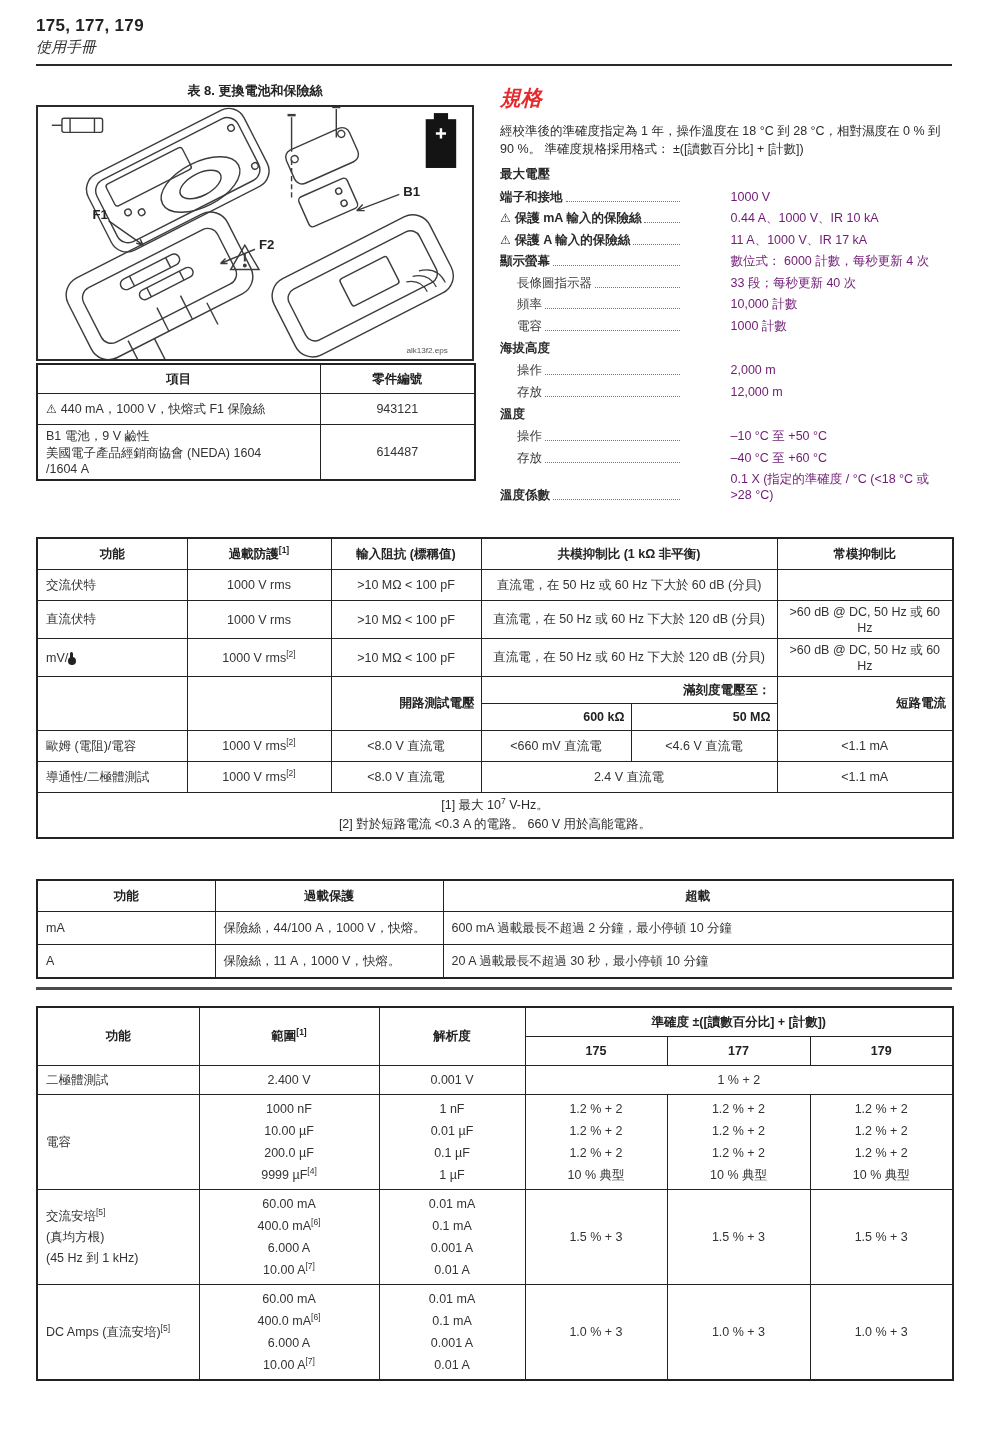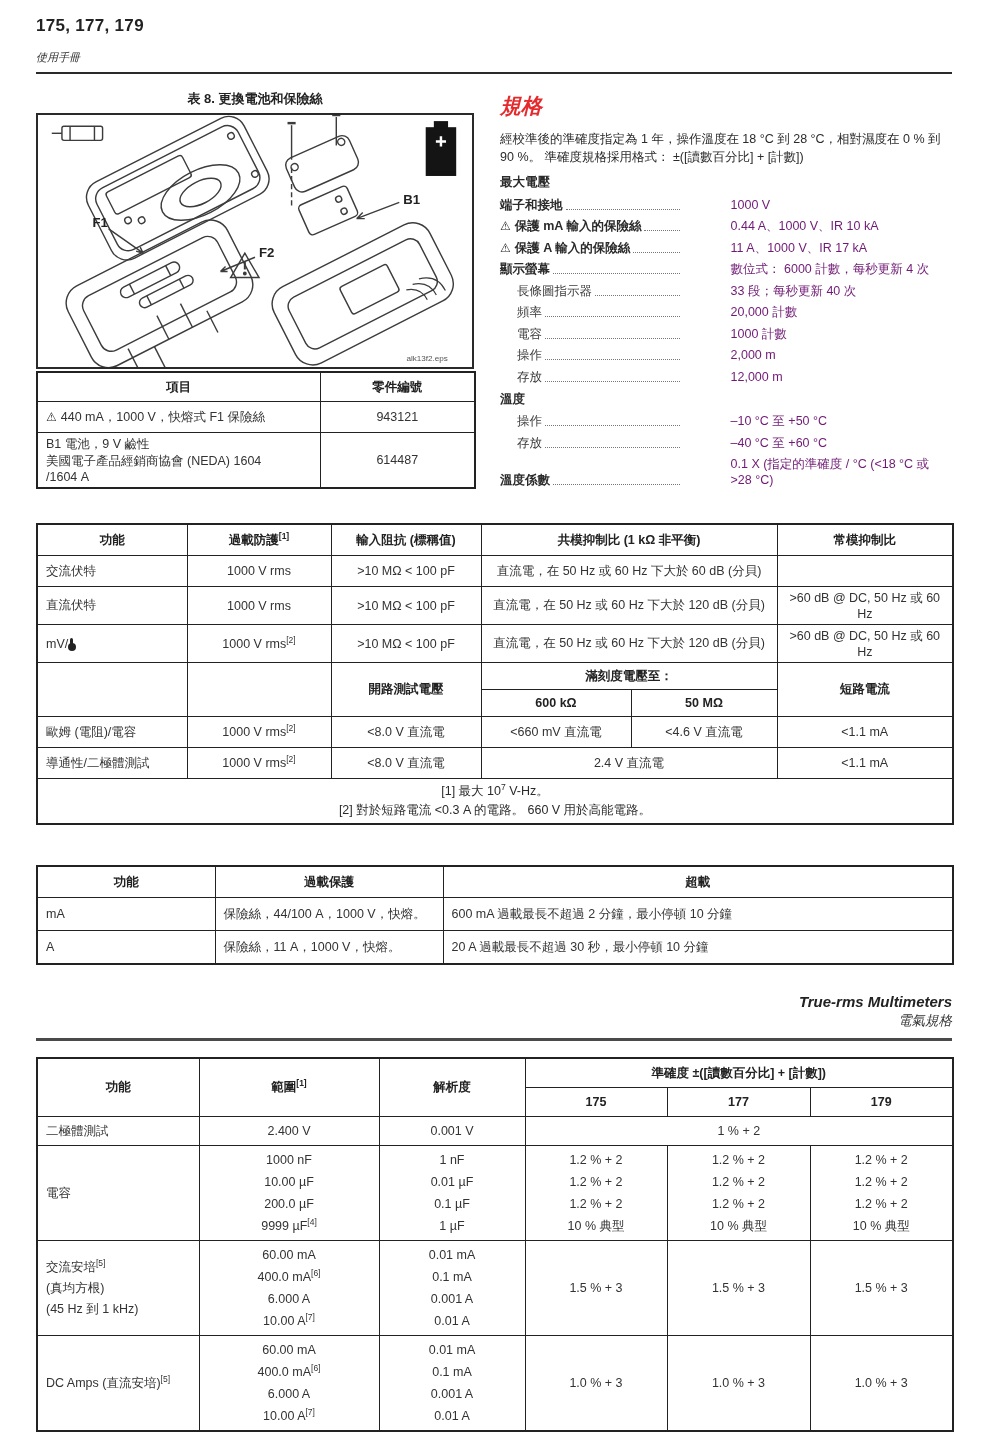--- a/index.html
+++ b/index.html
@@ -4,21 +4,21 @@
 <style>
   html,body{margin:0;padding:0;background:#e8e8e8;}
   .page{
     width:982px;height:1452px;background:#ffffff;margin:0 auto;
     box-sizing:border-box;padding:16px 30px 0 36px;position:relative;
     font-family:"Liberation Sans","DejaVu Sans",sans-serif;color:#222;
     font-size:12.5px;overflow:hidden;
   }
   
   .doc-title{font-size:17px;font-weight:bold;letter-spacing:.3px;}
-  .doc-subtitle{font-size:11px;font-style:italic;color:#333;margin-top:14px;}
+  .doc-subtitle{font-size:15px;font-style:italic;color:#333;margin-top:2px;}
   .rule-top{border-bottom:2px solid #2a2a2a;margin-top:7px;}
   
   .top-cols{display:flex;gap:26px;margin-top:16px;}
   .left-col{width:438px;flex:0 0 438px;}
   .right-col{flex:1;min-width:0;}
   .fig-caption{text-align:center;font-weight:bold;font-size:13px;margin-bottom:5px;}
   .fig-box{border:2px solid #2a2a2a;height:252px;position:relative;}
   .fig-box svg{display:block;width:100%;height:100%;}
   
   table.tbl{border-collapse:collapse;border:2px solid #222;table-layout:fixed;}
@@ -40,21 +40,21 @@
   .spec-label.b{font-weight:bold;}
   .spec-row.ind .spec-label{padding-left:17px;color:#3a3a3a;}
   .dots{flex:1;border-bottom:1.5px dotted #777;margin:0 3px 3px 3px;min-width:8px;}
   .spec-value{flex:0 0 49%;color:#701a75;margin-left:48px;}
   .spec-group{font-weight:bold;margin-top:6px;color:#2b2b2b;}
   
   .mid-wrap{margin-top:34px;}
   .input-tbl{width:916px;}
   .input-tbl th{height:24px;}
   .input-tbl td{height:24px;color:#333;}
-  .input-tbl tr.subhead td{height:20px;font-weight:bold;color:#222;}
+  .input-tbl tr.subhead td{height:20px;font-weight:bold;color:#222;text-align:right;}
   .fn-cell-txt{display:inline-block;}
   .thermo{display:inline-block;width:3px;height:10px;background:#222;border-radius:2px 2px 0 0;position:relative;margin-left:2px;}
   .thermo::after{content:"";position:absolute;left:-2.5px;bottom:-3px;width:8px;height:8px;border-radius:50%;background:#222;}
   .fn-row td{text-align:left;padding:4px 8px;height:auto;}
   .fn-row div{line-height:19px;color:#2b2b2b;}
   
   .ovl-wrap{margin-top:40px;}
   .ovl-tbl{width:916px;}
   .ovl-tbl th{height:24px;}
   .ovl-tbl td{height:26px;color:#333;}
@@ -230,27 +230,28 @@
         <span class="spec-value">數位式： 6000 計數，每秒更新 4 次</span>
       </div>
       <div class="spec-row ind">
         <span class="spec-label">長條圖指示器</span>
         <span class="dots"></span>
         <span class="spec-value">33 段；每秒更新 40 次</span>
       </div>
       <div class="spec-row ind">
         <span class="spec-label">頻率</span>
         <span class="dots"></span>
-        <span class="spec-value">20,000 計數</span>
+        <span class="spec-value">10,000 計數</span>
       </div>
       <div class="spec-row ind">
         <span class="spec-label">電容</span>
         <span class="dots"></span>
         <span class="spec-value">1000 計數</span>
       </div>
+      <div class="spec-group">海拔高度</div>
       <div class="spec-row ind">
         <span class="spec-label">操作</span>
         <span class="dots"></span>
         <span class="spec-value">2,000 m</span>
       </div>
       <div class="spec-row ind">
         <span class="spec-label">存放</span>
         <span class="dots"></span>
         <span class="spec-value">12,000 m</span>
       </div>
@@ -368,24 +369,20 @@
       </tr>
       <tr>
         <td class="l">A</td>
         <td class="l">保險絲，11 A，1000 V，快熔。</td>
         <td class="l">20 A 過載最長不超過 30 秒，最小停頓 10 分鐘</td>
       </tr>
     </tbody>
       </table>
   </div>
 
-  <div class="sec-head">
-    <div class="sec-title-en">True-rms Multimeters</div>
-    <div class="sec-title-zh">電氣規格</div>
-  </div>
   <div class="rule-sec"></div>
 
   <div class="acc-wrap">
     <table class="tbl acc-tbl">
       <colgroup>
         <col style="width:162px">
           <col style="width:180px">
           <col style="width:146px">
         <col style="width:142px">
           <col style="width:143px">

